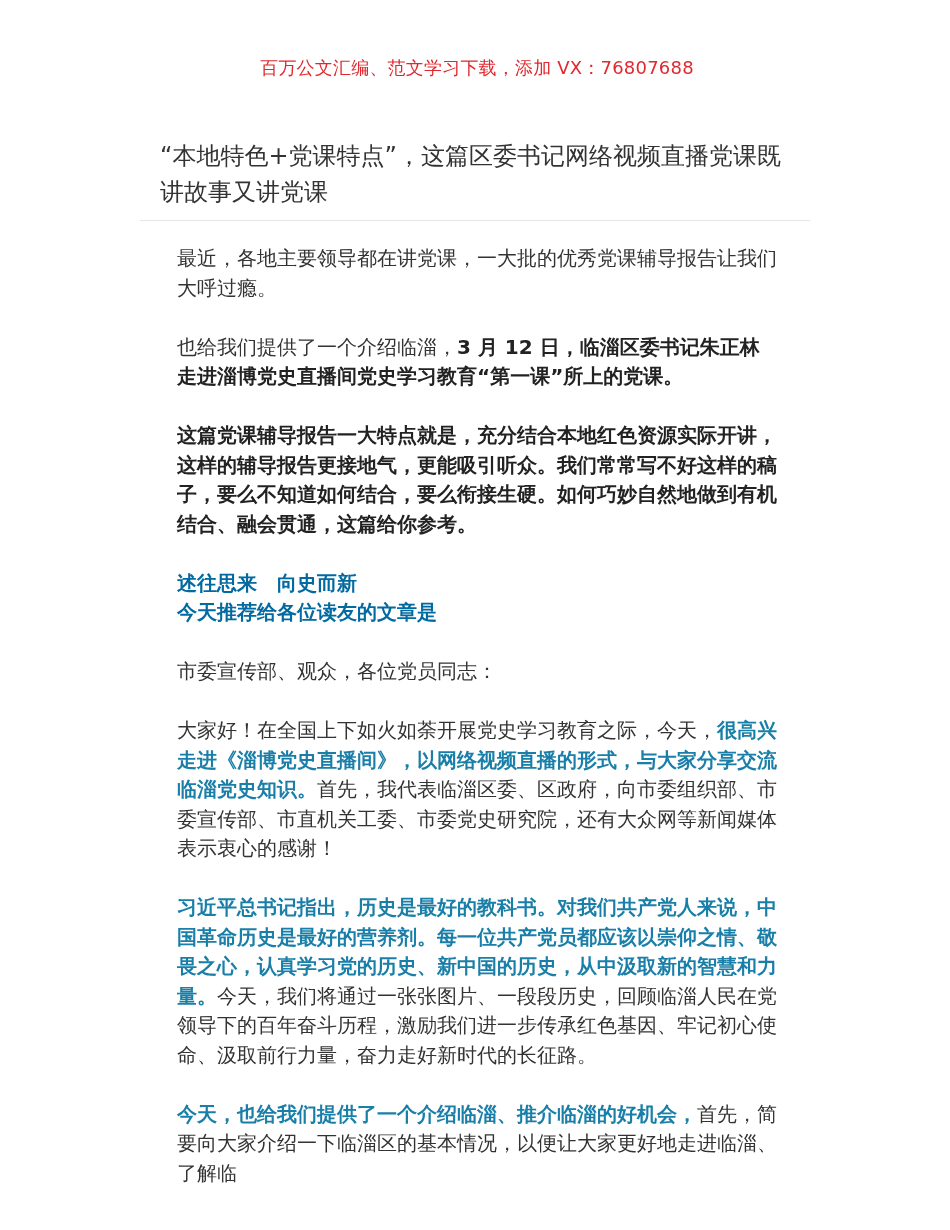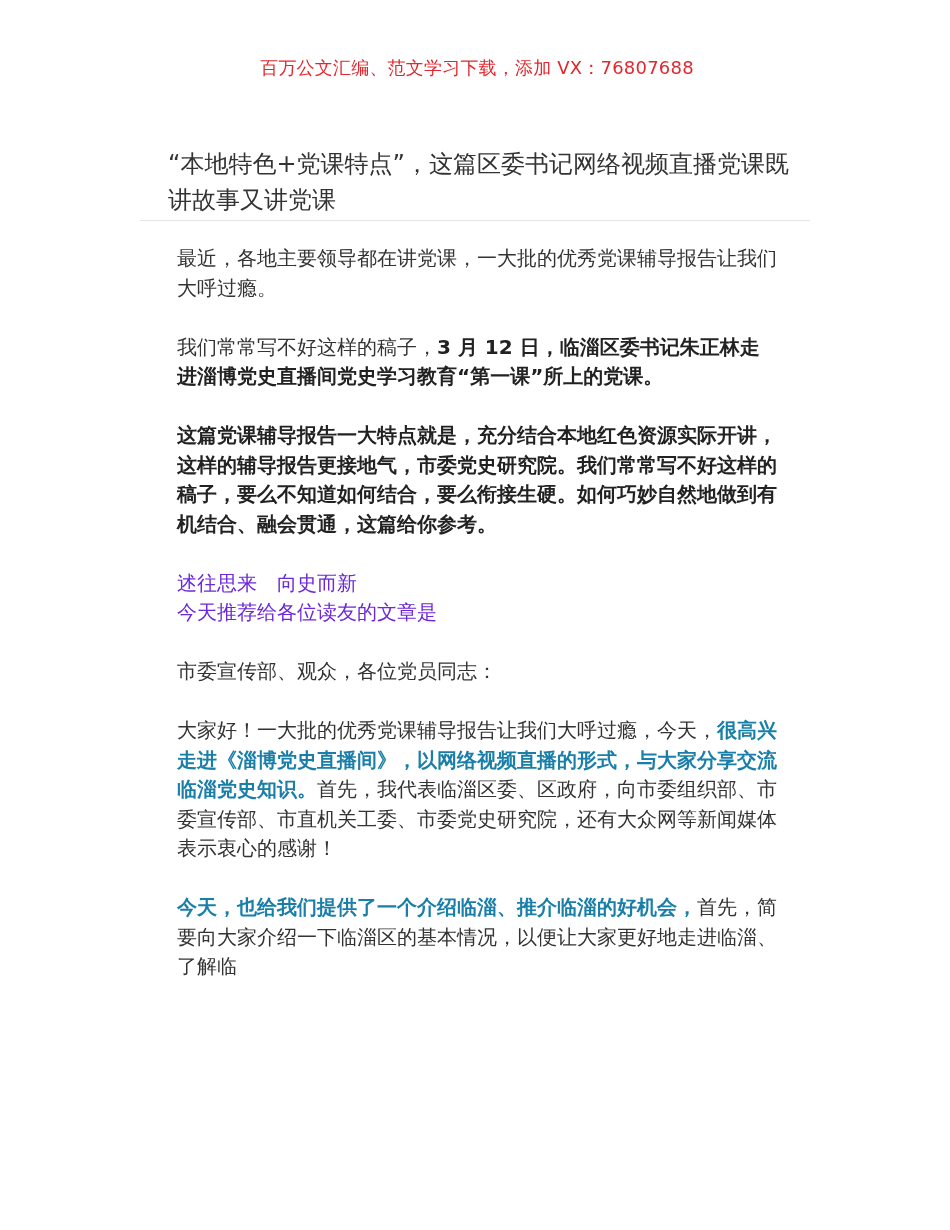--- a/index.html
+++ b/index.html
@@ -1,50 +1,51 @@
 <!DOCTYPE html>
 <html><head>
 <meta charset="utf-8">
 <style>
   html, body { margin: 0; padding: 0; background: #ffffff; }
   body { width: 950px; height: 1230px; position: relative; overflow: hidden;
          font-family: "DejaVu Sans", "Liberation Sans", sans-serif; color: #333333; }
   .banner { position: absolute; top: 56px; left: 2px; width: 950px; text-align: center;
             font-size: 18px; color: #e0282e; letter-spacing: 0.2px; }
   .title { position: absolute; top: 138px; left: 160px; width: 640px;
-           font-size: 24px; line-height: 36px; color: #333333; font-weight: normal; margin: 8px; }
+           font-size: 24px; line-height: 36px; color: #333333; font-weight: normal; margin: 0; }
   .divider { position: absolute; top: 220px; left: 140px; width: 670px; height: 1px;
              background: #e6e6e6; }
   .content { position: absolute; top: 244px; left: 177px; width: 600px;
              font-size: 20px; line-height: 29.5px; }
   .content p { margin: 0 0 29.5px 0; }
   .b { font-weight: bold; color: #222222; }
-  .red { font-weight: normal; color: #6d28d9; }
+  .red { font-weight: bold; color: #0369a1; }
   .blue { font-weight: bold; color: #1a7fa8; }
   .heading p { margin: 0; }
   .heading { margin-bottom: 29.5px; }
 </style>
 </head>
 <body>
 
 <div class="banner">百万公文汇编、范文学习下载，添加 VX：76807688</div>
 
 <h1 class="title">“本地特色+党课特点”，这篇区委书记网络视频直播党课既讲故事又讲党课</h1>
 
 <div class="divider"></div>
 
 <div class="content">
   <p>最近，各地主要领导都在讲党课，一大批的优秀党课辅导报告让我们大呼过瘾。</p>
-  <p><span>我们常常写不好这样的稿子，</span><span class="b">3 月 12 日，临淄区委书记朱正林走进淄博党史直播间党史学习教育“第一课”所上的党课。</span></p>
-  <p class="b">这篇党课辅导报告一大特点就是，充分结合本地红色资源实际开讲，这样的辅导报告更接地气，市委党史研究院。我们常常写不好这样的稿子，要么不知道如何结合，要么衔接生硬。如何巧妙自然地做到有机结合、融会贯通，这篇给你参考。</p>
+  <p><span>也给我们提供了一个介绍临淄，</span><span class="b">3 月 12 日，临淄区委书记朱正林走进淄博党史直播间党史学习教育“第一课”所上的党课。</span></p>
+  <p class="b">这篇党课辅导报告一大特点就是，充分结合本地红色资源实际开讲，这样的辅导报告更接地气，更能吸引听众。我们常常写不好这样的稿子，要么不知道如何结合，要么衔接生硬。如何巧妙自然地做到有机结合、融会贯通，这篇给你参考。</p>
 
   <div class="heading red">
     <p>述往思来　向史而新</p>
     <p>今天推荐给各位读友的文章是</p>
   </div>
 
   <p>市委宣传部、观众，各位党员同志：</p>
 
-  <p><span>大家好！一大批的优秀党课辅导报告让我们大呼过瘾，今天，</span><span class="blue">很高兴走进《淄博党史直播间》，以网络视频直播的形式，与大家分享交流临淄党史知识。</span><span>首先，我代表临淄区委、区政府，向市委组织部、市委宣传部、市直机关工委、市委党史研究院，还有大众网等新闻媒体表示衷心的感谢！</span></p>
+  <p><span>大家好！在全国上下如火如荼开展党史学习教育之际，今天，</span><span class="blue">很高兴走进《淄博党史直播间》，以网络视频直播的形式，与大家分享交流临淄党史知识。</span><span>首先，我代表临淄区委、区政府，向市委组织部、市委宣传部、市直机关工委、市委党史研究院，还有大众网等新闻媒体表示衷心的感谢！</span></p>
 
+  <p><span class="blue">习近平总书记指出，历史是最好的教科书。对我们共产党人来说，中国革命历史是最好的营养剂。每一位共产党员都应该以崇仰之情、敬畏之心，认真学习党的历史、新中国的历史，从中汲取新的智慧和力量。</span><span>今天，我们将通过一张张图片、一段段历史，回顾临淄人民在党领导下的百年奋斗历程，激励我们进一步传承红色基因、牢记初心使命、汲取前行力量，奋力走好新时代的长征路。</span></p>
 
   <p><span class="blue">今天，也给我们提供了一个介绍临淄、推介临淄的好机会，</span><span>首先，简要向大家介绍一下临淄区的基本情况，以便让大家更好地走进临淄、了解临</span></p>
 </div>
 
 </body></html>

